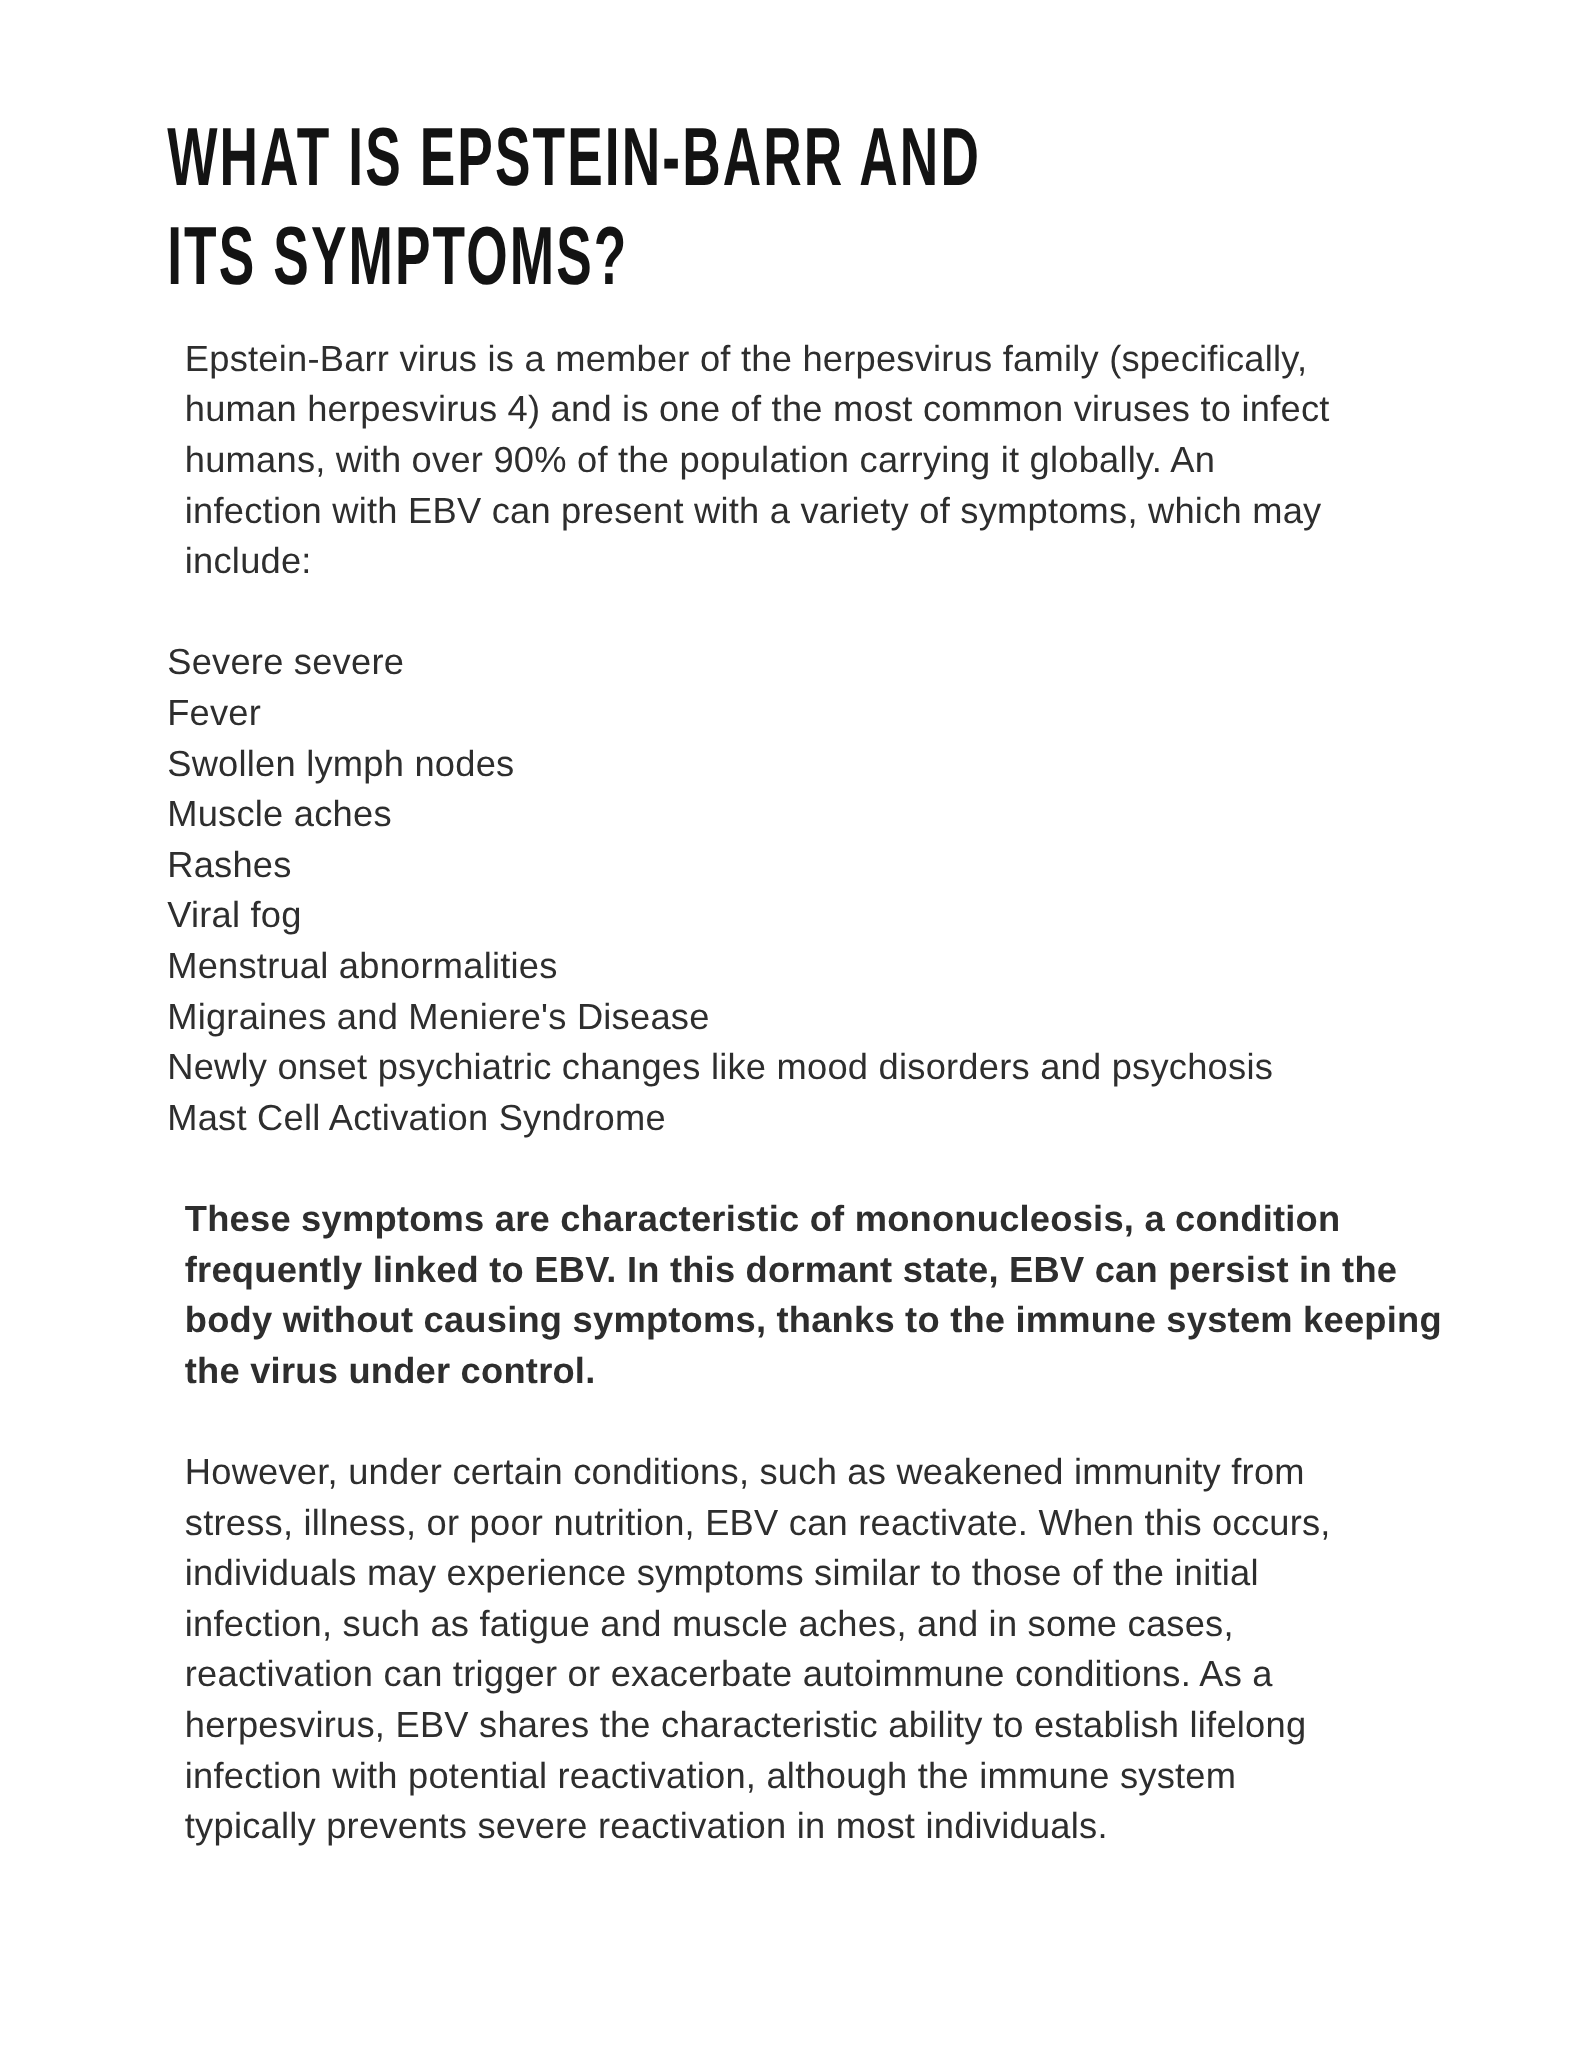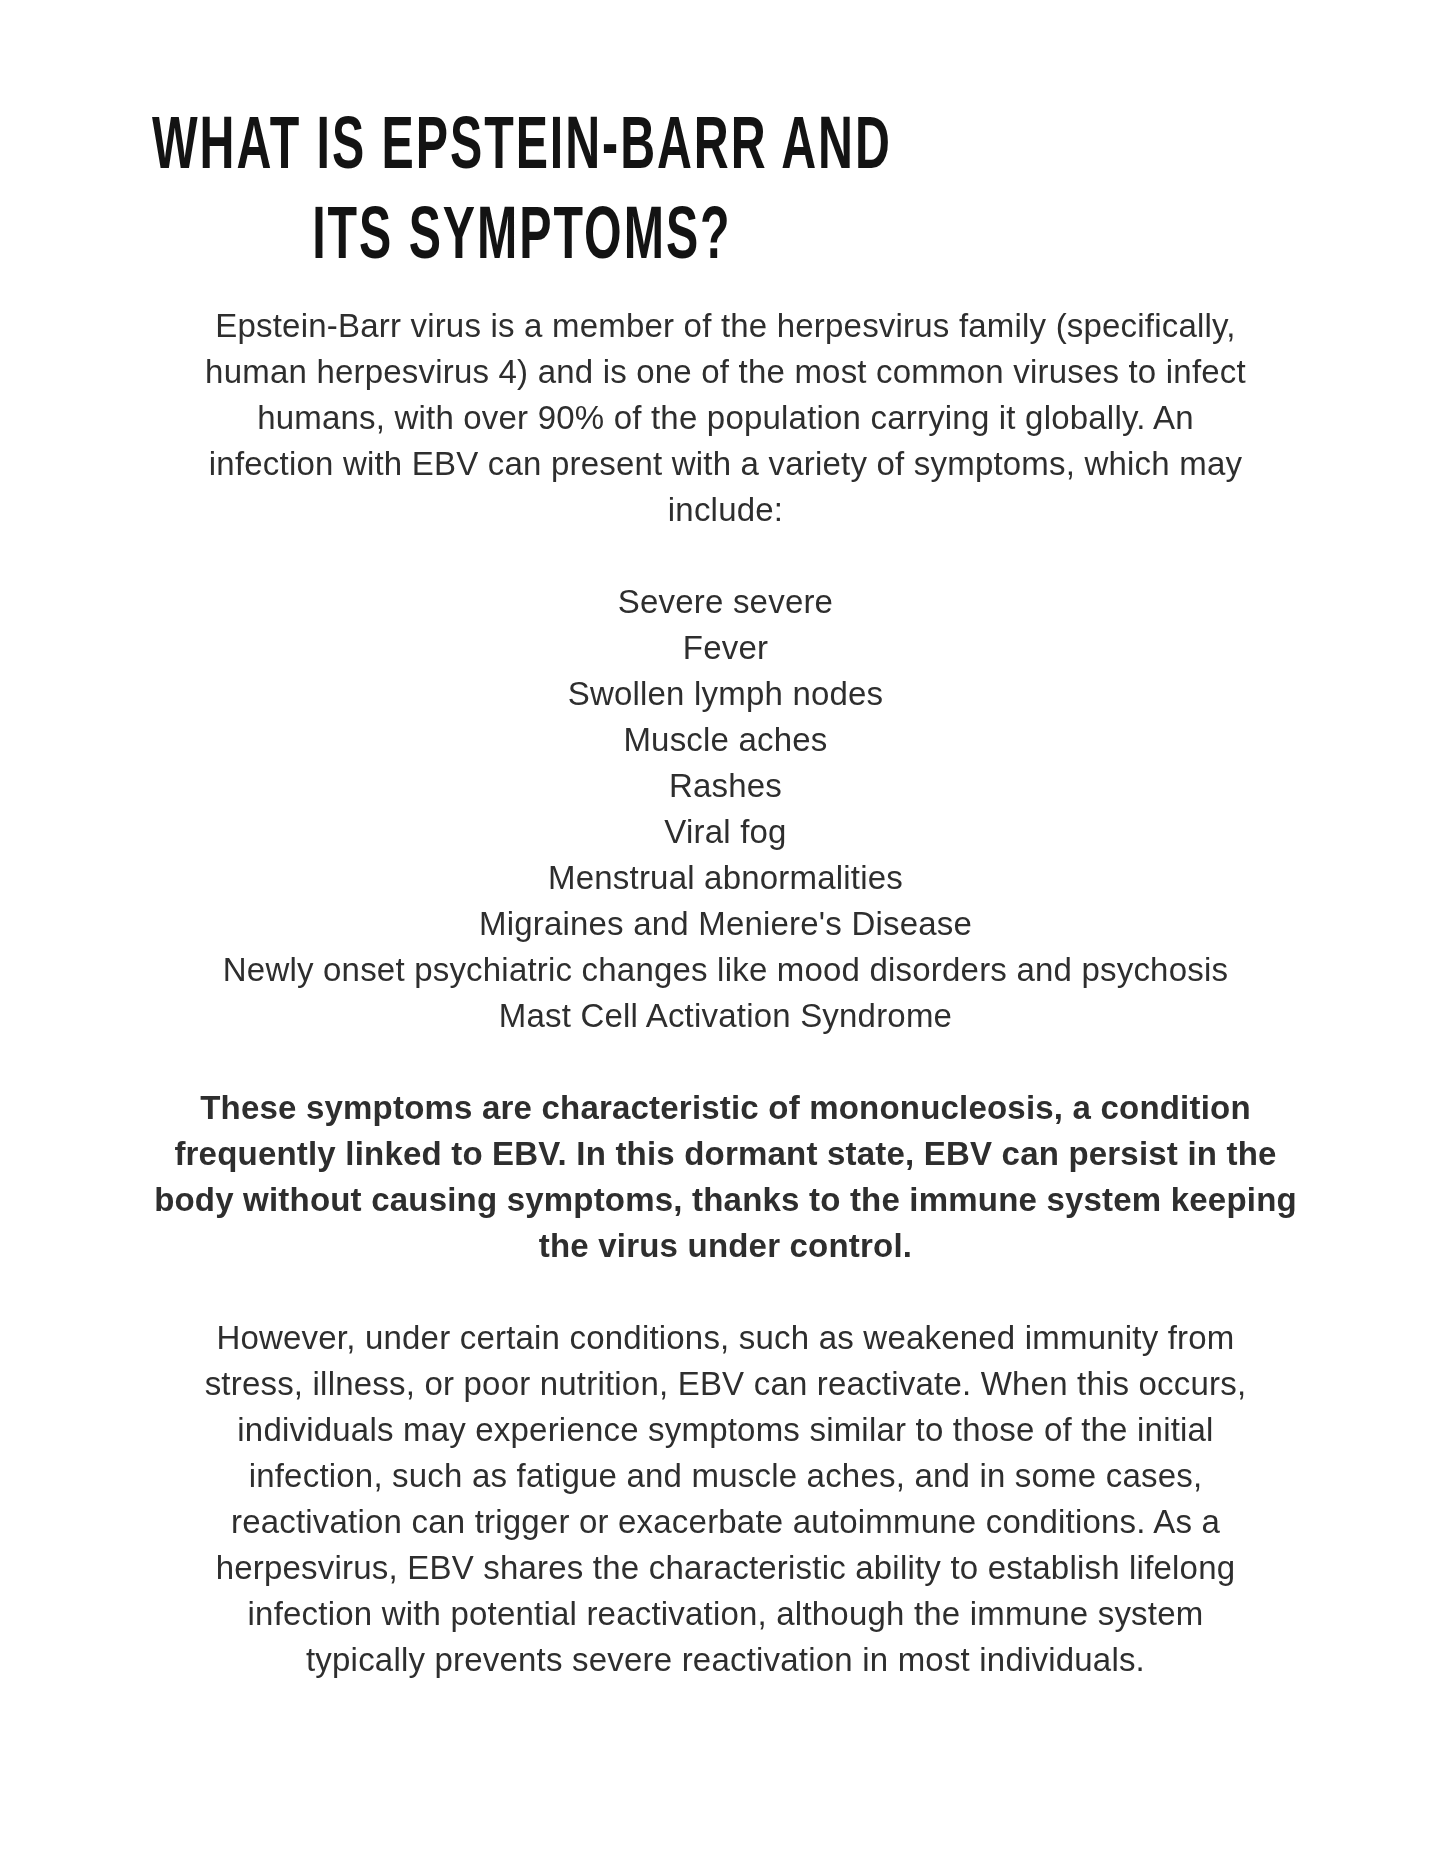--- a/index.html
+++ b/index.html
@@ -9,42 +9,41 @@
     height: 1871px;
     background: #ffffff;
     overflow: hidden;
     font-family: "Liberation Sans", "DejaVu Sans", sans-serif;
   }
   .doc {
     position: absolute;
     left: 152px;
     top: 97px;
     white-space: nowrap;
-    text-align: center;
   }
   .doc-title {
     margin: 0 0 26px 0;
     font-size: 75px;
     line-height: 90px;
     font-weight: 700;
     letter-spacing: 3px;
     color: #131313;
     transform: scaleX(0.645);
     transform-origin: left top;
     white-space: nowrap;
   }
   .body-text {
     font-size: 33px;
     line-height: 46px;
     letter-spacing: 0.2px;
     color: #2e2e2e;
     font-weight: 400;
   }
   .para {
-    margin: 0;
+    margin: 16px;
   }
   .para + .para,
   .symptom-list {
     margin-top: 46px;
   }
   .symptom-list + .para {
     margin-top: 46px;
     font-weight: bold;
   }
   .symptom-item {

